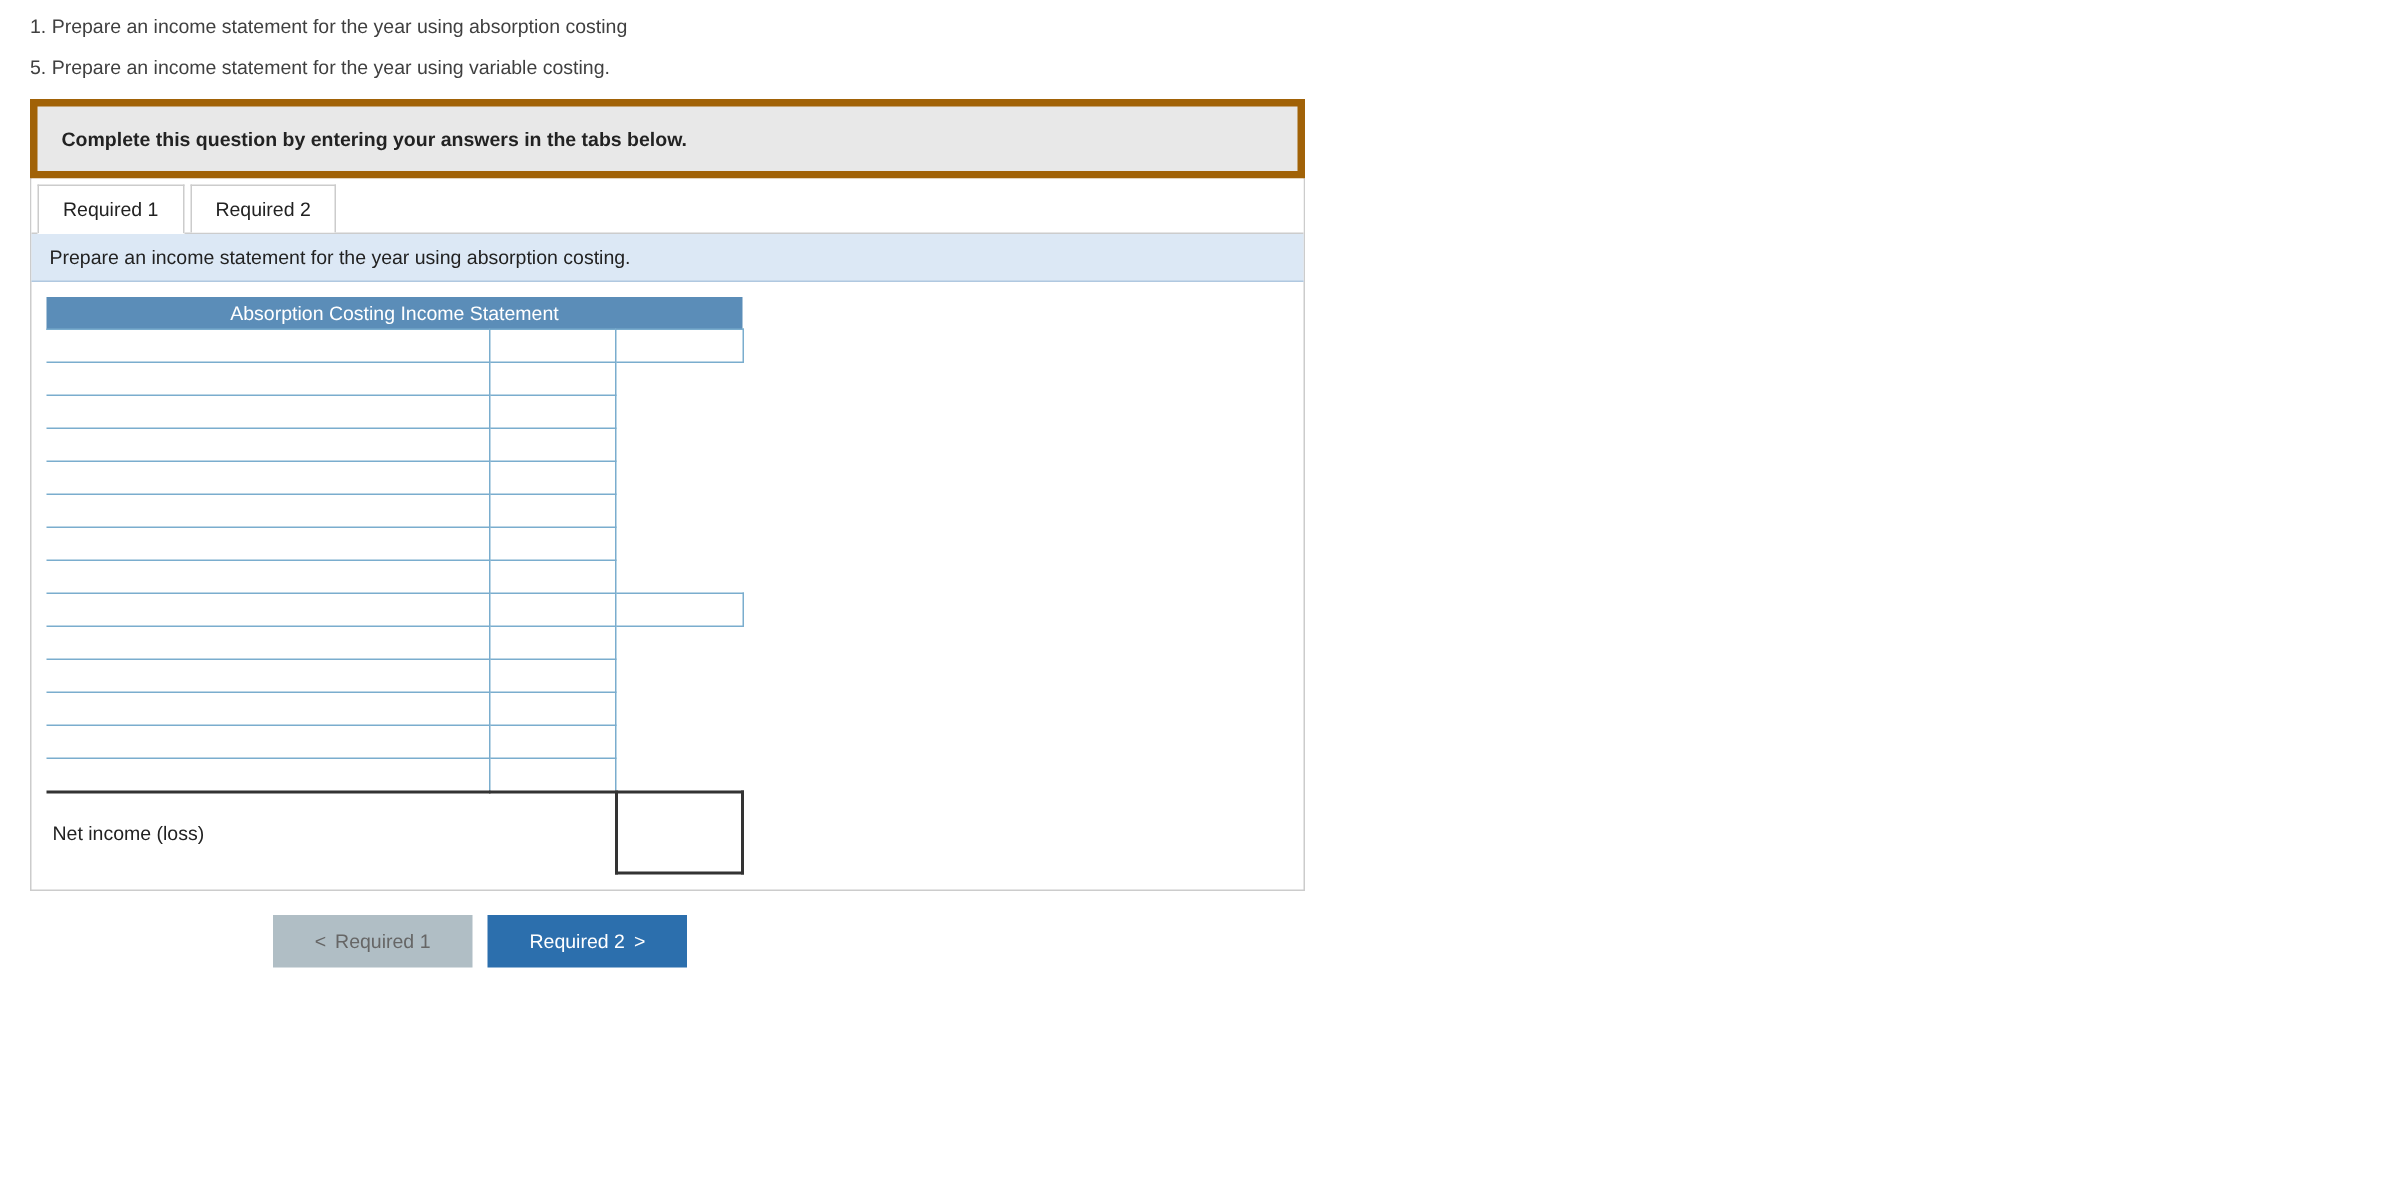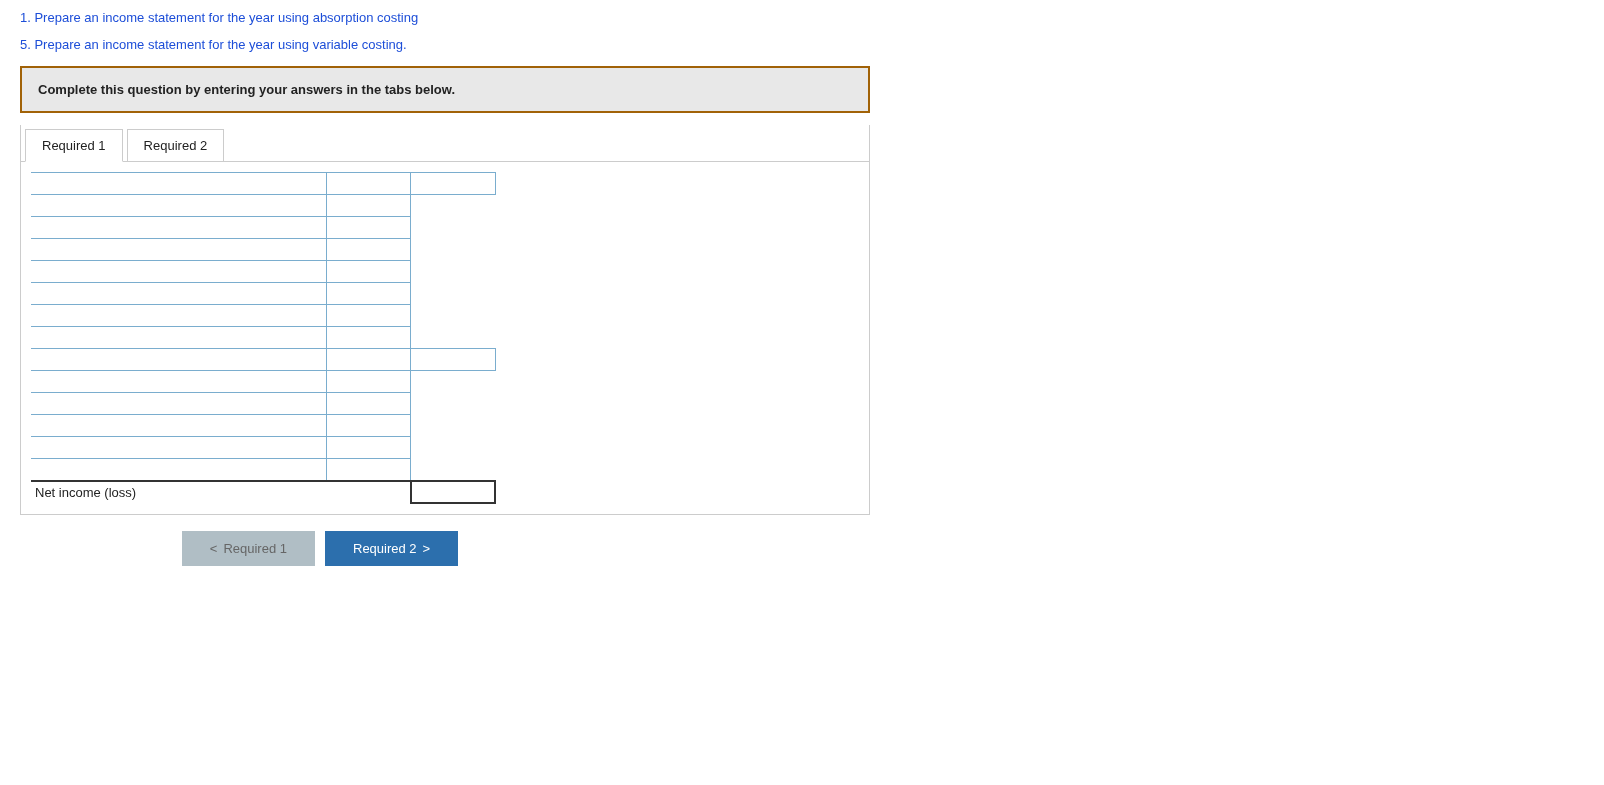--- a/index.html
+++ b/index.html
@@ -6,27 +6,27 @@
     body {
       font-family: Arial, sans-serif;
       font-size: 13px;
       background: #fff;
       color: #222;
       padding: 10px 20px;
     }
     .intro-text {
       font-size: 13px;
       margin-bottom: 12px;
-      color: #1d4ed8;
+      color: #404040;
     }
     .instruction-box {
       background: #e8e8e8;
-      border: 2px solid #a16207;
+      border: 5px solid #a16207;
       padding: 14px 16px;
-      margin-bottom: 12px;
+      margin-bottom: 0;
       max-width: 850px;
     }
     .instruction-box strong {
       font-size: 13px;
     }
     .tabs-container {
       max-width: 850px;
       border: 1px solid #ccc;
       border-top: none;
     }
@@ -161,26 +161,32 @@
     <div class="tab active">
       <span>Required 1</span>
     </div>
     <div class="tab">
       <span>Required 2</span>
     </div>
   </div>
 
   <div class="tab-content-area">
 
+    <div class="tab-instruction">
+      <span>Prepare an income statement for the year using absorption costing.</span>
+    </div>
 
     <div class="statement-table-container">
       <table class="statement-table">
         <tbody>
 
 
+          <tr class="subheader-row">
+            <td colspan="3">Absorption Costing Income Statement</td>
+          </tr>
 
           <tr class="data-row">
             <td class="label-cell"><input type="text" style=""></td>
             <td class="mid-cell"><input type="text" style=""></td>
             <td class="right-cell"><input type="text" style=""></td>
           </tr>
 
           <tr class="data-row">
             <td class="label-cell"><input type="text" style=""></td>
             <td class="mid-cell"><input type="text" style=""></td>
@@ -253,21 +259,21 @@
             <td class="right-cell" style="border:none; background:#fff;"></td>
           </tr>
 
           <tr class="data-row">
             <td class="label-cell"><input type="text" style=""></td>
             <td class="mid-cell"><input type="text" style=""></td>
             <td class="right-cell" style="border:none; background:#fff;"></td>
           </tr>
 
           <tr class="data-row" style="border-top: 2px solid #333;">
-            <td style="border:none; padding: 3px 4px; font-size:13px; vertical-align:middle; width:280px;">Net income (loss)</td>
+            <td style="border:none; padding: 19px 4px; font-size:13px; vertical-align:middle; width:280px;">Net income (loss)</td>
             <td style="border:none; width:80px;"></td>
             <td style="border: 2px solid #333; width:80px;">
               <input type="text" style="width: 100%; border: none; outline: none; padding: 2px 4px; font-size: 12px;">
             </td>
           </tr>
         </tbody>
       </table>
     </div>
   </div>
 </div>

